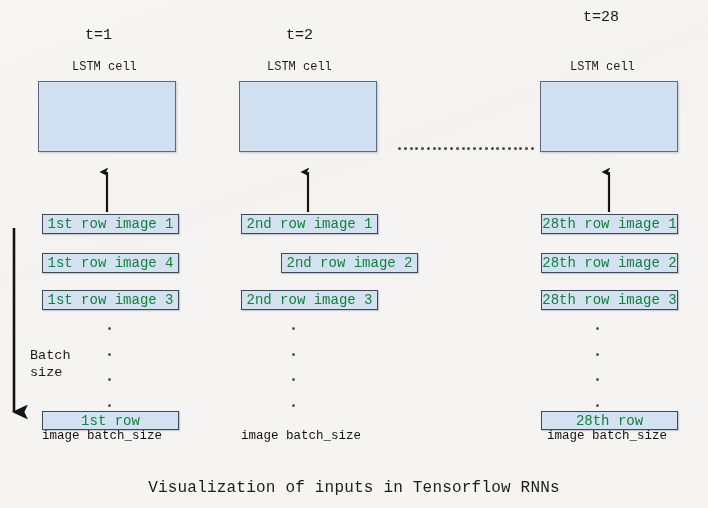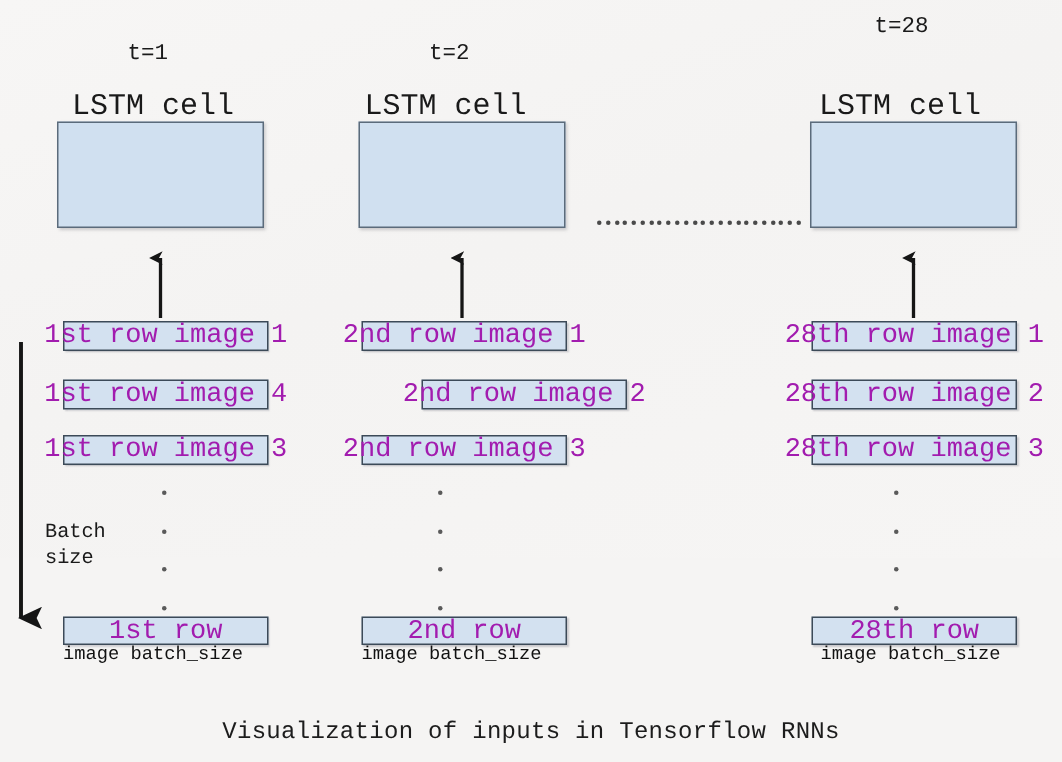--- a/index.html
+++ b/index.html
@@ -43,40 +43,41 @@
     position: absolute;
     font-size: 15px;
     color: #1a1a1a;
     white-space: nowrap;
     letter-spacing: 0px;
   }
 
   
   .lstm-caption {
     position: absolute;
-    font-size: 20px;
+    font-size: 12px;
     color: #1a1a1a;
     white-space: nowrap;
     z-index: 5;
     text-shadow: 0 0 1px rgba(255,255,255,0.85);
+    margin-left: 24px;
   }
 
   
   .row-box {
     position: absolute;
     width: 137px;
     height: 20px;
     background: #d3e1f0;
     border: 1px solid #3c4a58;
     box-sizing: border-box;
     display: flex;
     align-items: center;
     justify-content: center;
-    font-size: 18px;
-    color: #a21caf;
+    font-size: 14px;
+    color: #15803d;
     box-shadow: 1px 1px 1px rgba(140,140,150,0.4);
     white-space: nowrap;
   }
   .row-box.last {
     height: 19px;
   }
 
   
   .batch-caption {
     position: absolute;
@@ -210,21 +211,20 @@
 
   <div class="row-box" style="left:241px; top:214px;">2nd row image 1</div>
   <div class="row-box" style="left:241px; top:253px;margin-left:40px;">2nd row image 2</div>
   <div class="row-box" style="left:241px; top:290px;">2nd row image 3</div>
   <div class="dots-col" style="left:292px; top:327px;">
     <span></span>
       <span></span>
       <span></span>
       <span></span>
   </div>
-  <div class="row-box last" style="left:241px; top:411px;">2nd row</div>
   <div class="batch-caption" style="left:241px; top:429px;">image batch_size</div>
 
   <div class="row-box" style="left:541px; top:214px;">28th row image 1</div>
   <div class="row-box" style="left:541px; top:253px;">28th row image 2</div>
   <div class="row-box" style="left:541px; top:290px;">28th row image 3</div>
   <div class="dots-col" style="left:596px; top:327px;">
     <span></span>
       <span></span>
       <span></span>
       <span></span>

